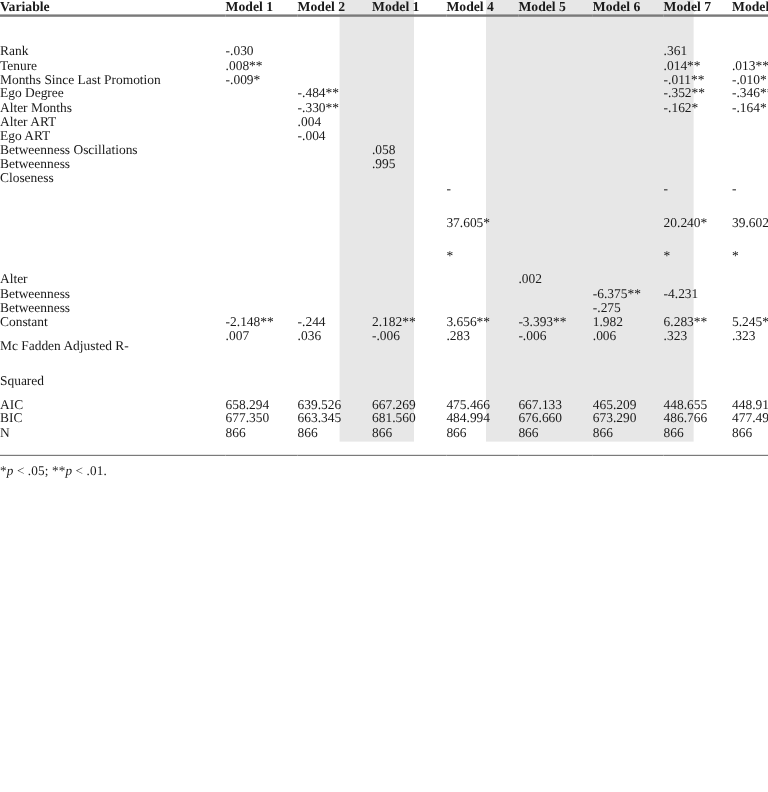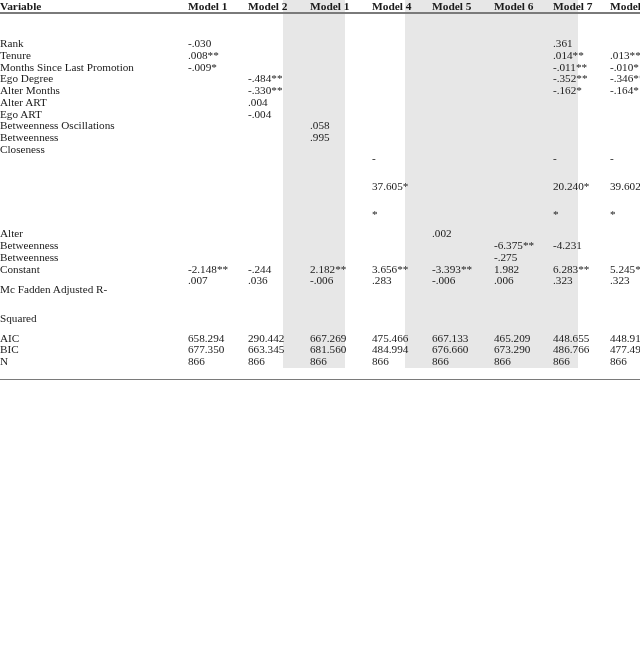--- a/index.html
+++ b/index.html
@@ -319,21 +319,21 @@
           <td>-.006</td>
           <td>.283</td>
           <td>-.006</td>
           <td>.006</td>
           <td>.323</td>
           <td>.323</td>
         </tr>
         <tr>
           <td class="var-label">AIC</td>
           <td>658.294</td>
-          <td>290.442</td>
+          <td>639.526</td>
           <td>667.269</td>
           <td>475.466</td>
           <td>667.133</td>
           <td>465.209</td>
           <td>448.655</td>
           <td>448.914</td>
         </tr>
         <tr>
           <td class="var-label">BIC</td>
           <td>677.350</td>
@@ -352,14 +352,17 @@
           <td>866</td>
           <td>866</td>
           <td>866</td>
           <td>866</td>
           <td>866</td>
           <td>866</td>
         </tr>
       </tbody>
   </table>
 
+  <div id="footnote">
+    <span>*</span><span class="ital">p</span><span> &lt; .05; </span><span>**</span><span class="ital">p</span><span> &lt; .01.</span>
+  </div>
 
 </div>
 
 </body></html>

